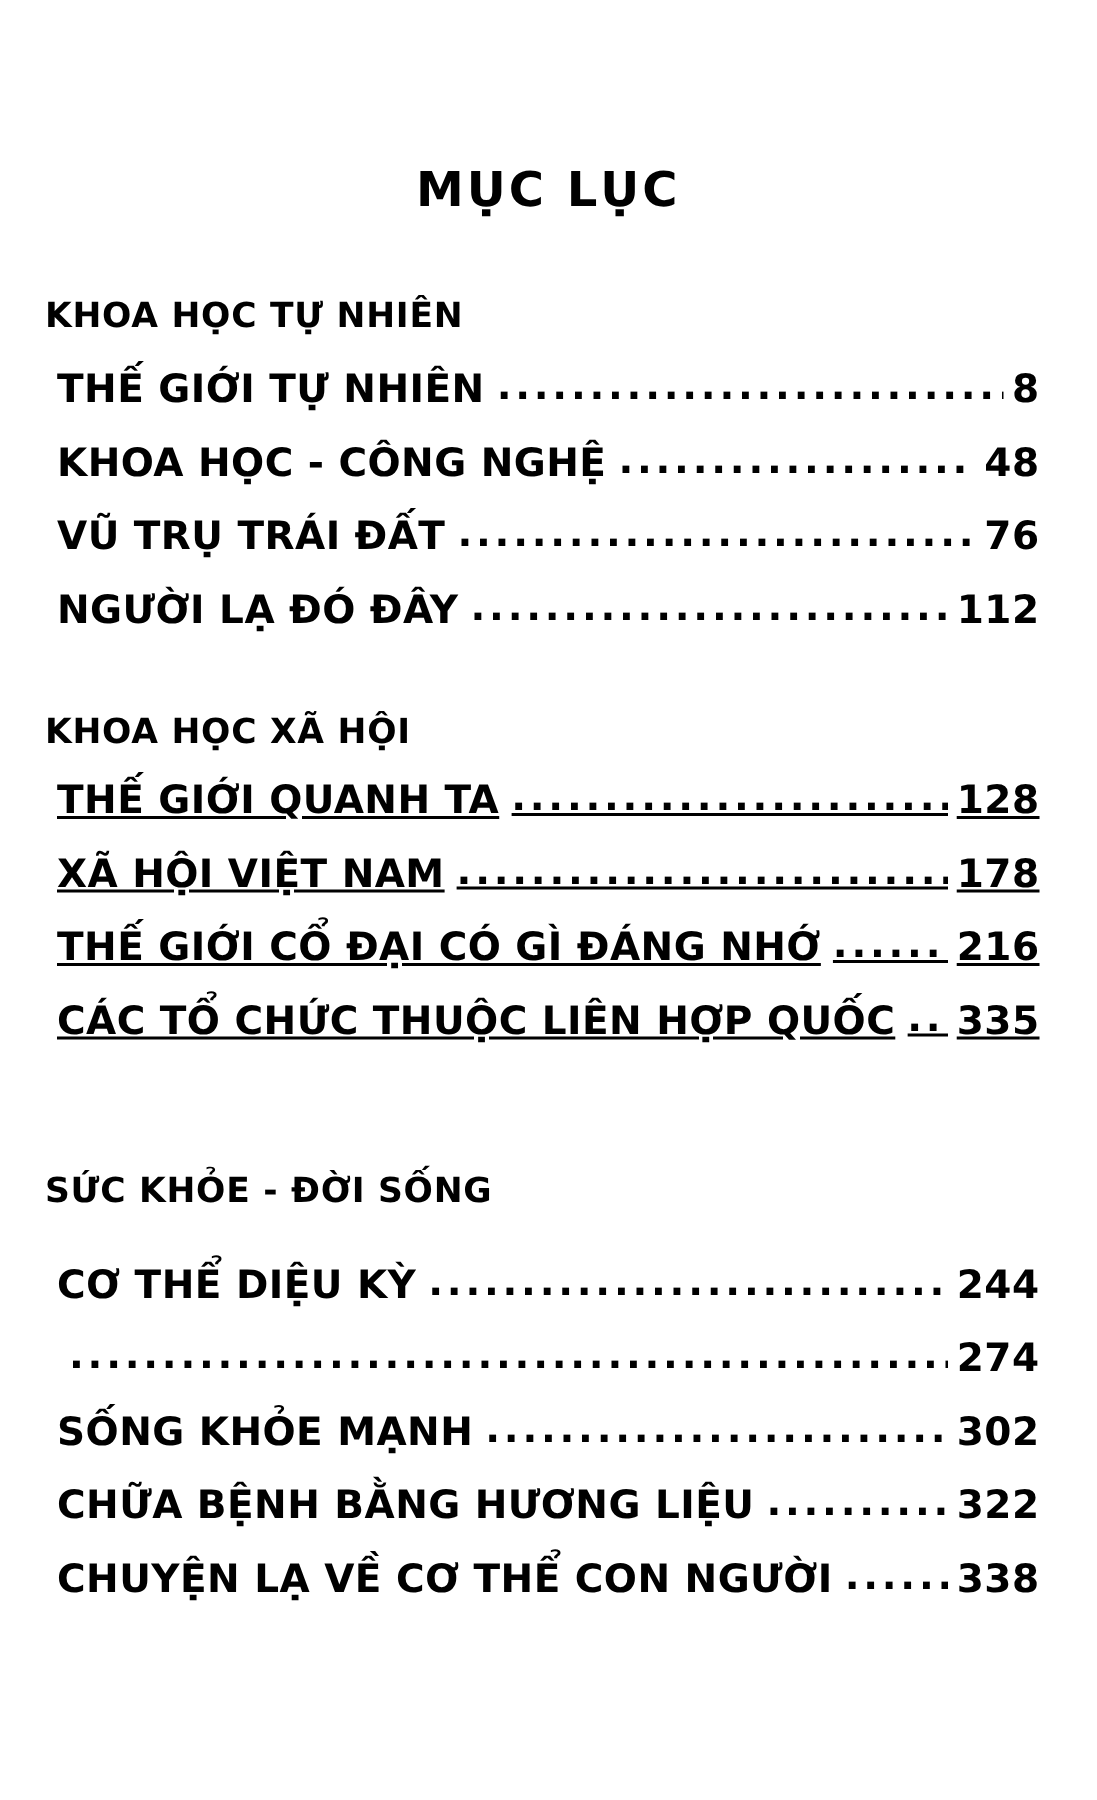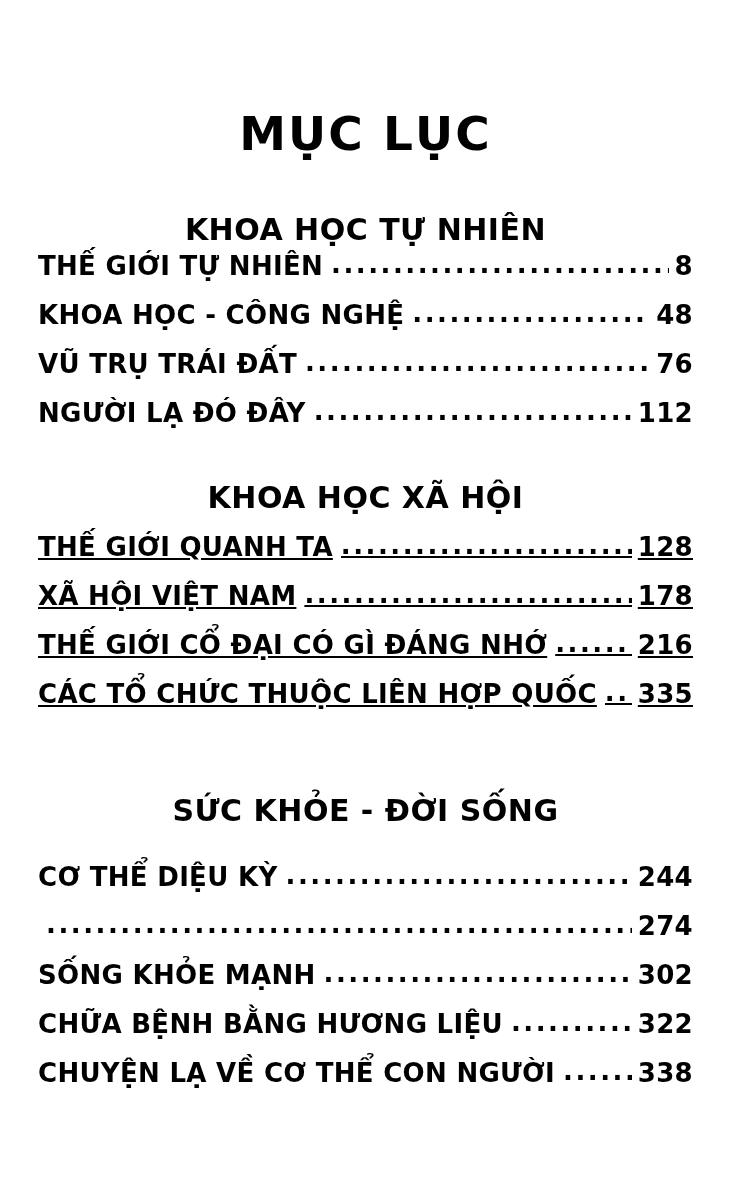--- a/index.html
+++ b/index.html
@@ -16,30 +16,29 @@
   }
   .page {
     position: relative;
     width: 731px;
     height: 1200px;
     box-sizing: border-box;
     padding: 0 30px;
   }
   .toc-title {
     text-align: center;
-    font-size: 47px;
+    font-size: 32px;
     font-weight: 800;
     letter-spacing: 2px;
     margin: 0;
     padding-top: 110px;
     line-height: 1;
   }
   .section-heading {
-    text-align: center;
-    font-size: 30px;
+    font-size: 23px;
     font-weight: 800;
     letter-spacing: 0.5px;
     margin: 0;
     line-height: 1;
   }
   .section-1-heading { padding-top: 58px; }
   .section-2-heading { padding-top: 34px; }
   .section-3-heading { padding-top: 66px; }
 
   .entries {
@@ -68,21 +67,21 @@
     letter-spacing: 2.5px;
     margin: 0 6px 0 8px;
     position: relative;
     top: -2px;
   }
   .entry-page {
     white-space: nowrap;
   }
 
   
-  .section-1 { margin-top: 8px; }
+  .section-1 { margin-top: 24px; }
   .section-1 .entry { margin-bottom: 23px; }
   .section-2 { margin-top: 21px; text-decoration: underline; }
   .section-2 .entry { margin-bottom: 23px; }
   .section-3 { margin-top: 38px; }
   .section-3 .entry { margin-bottom: 23px; }
 </style>
 </head>
 <body>
 
 <div class="page">

